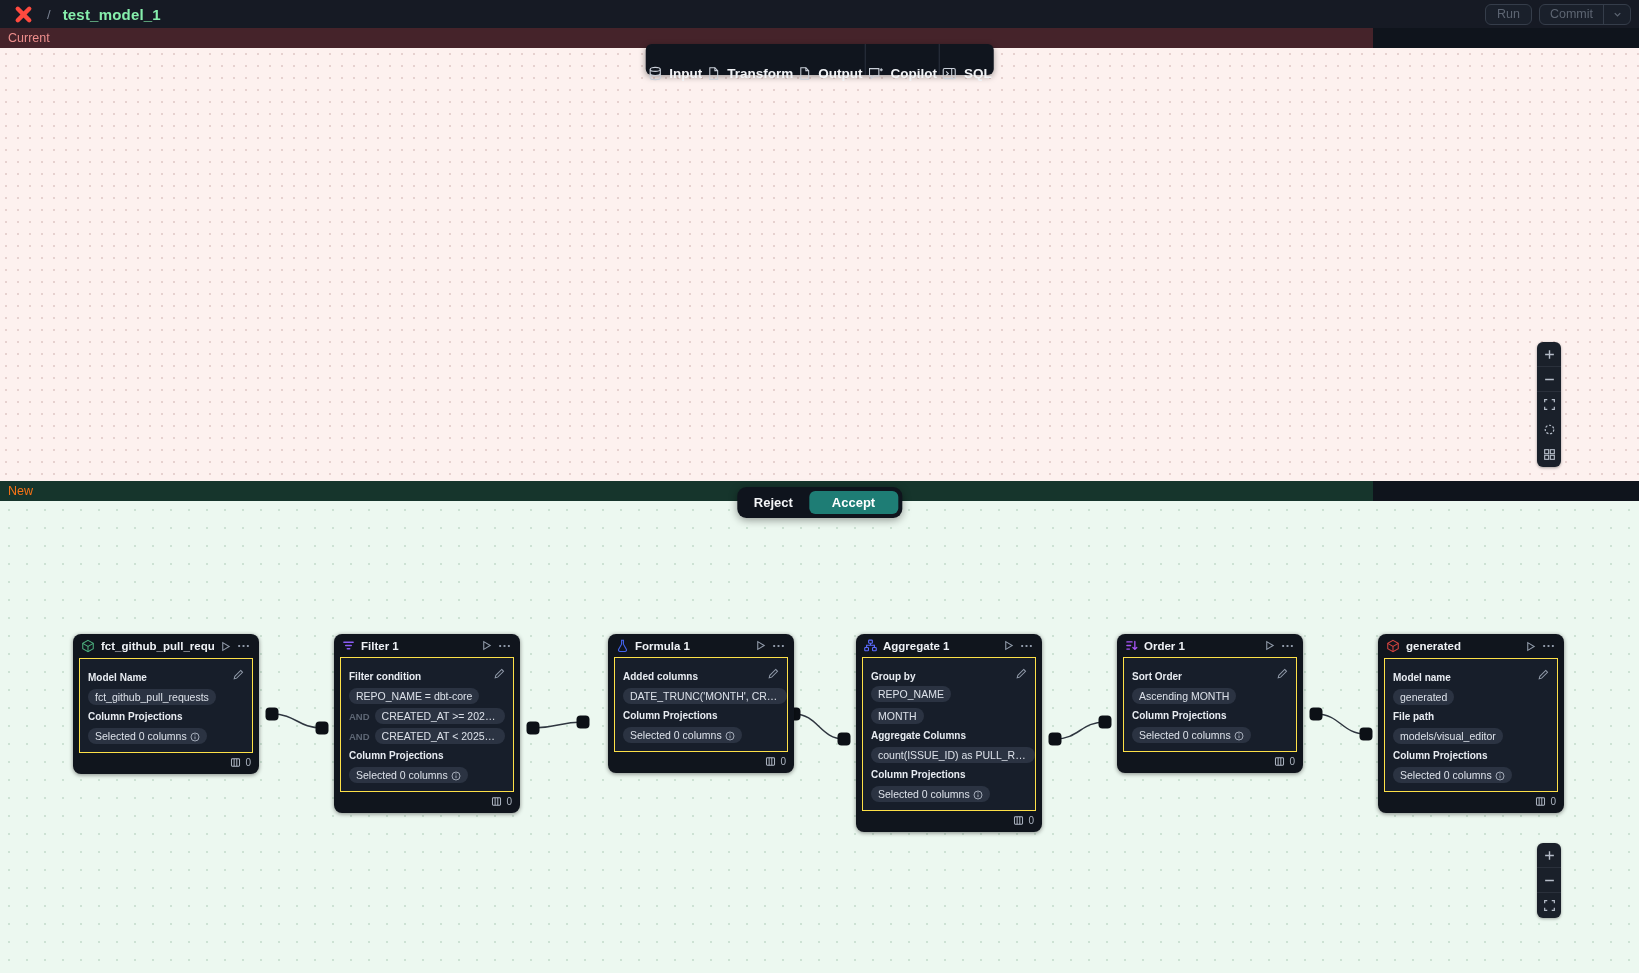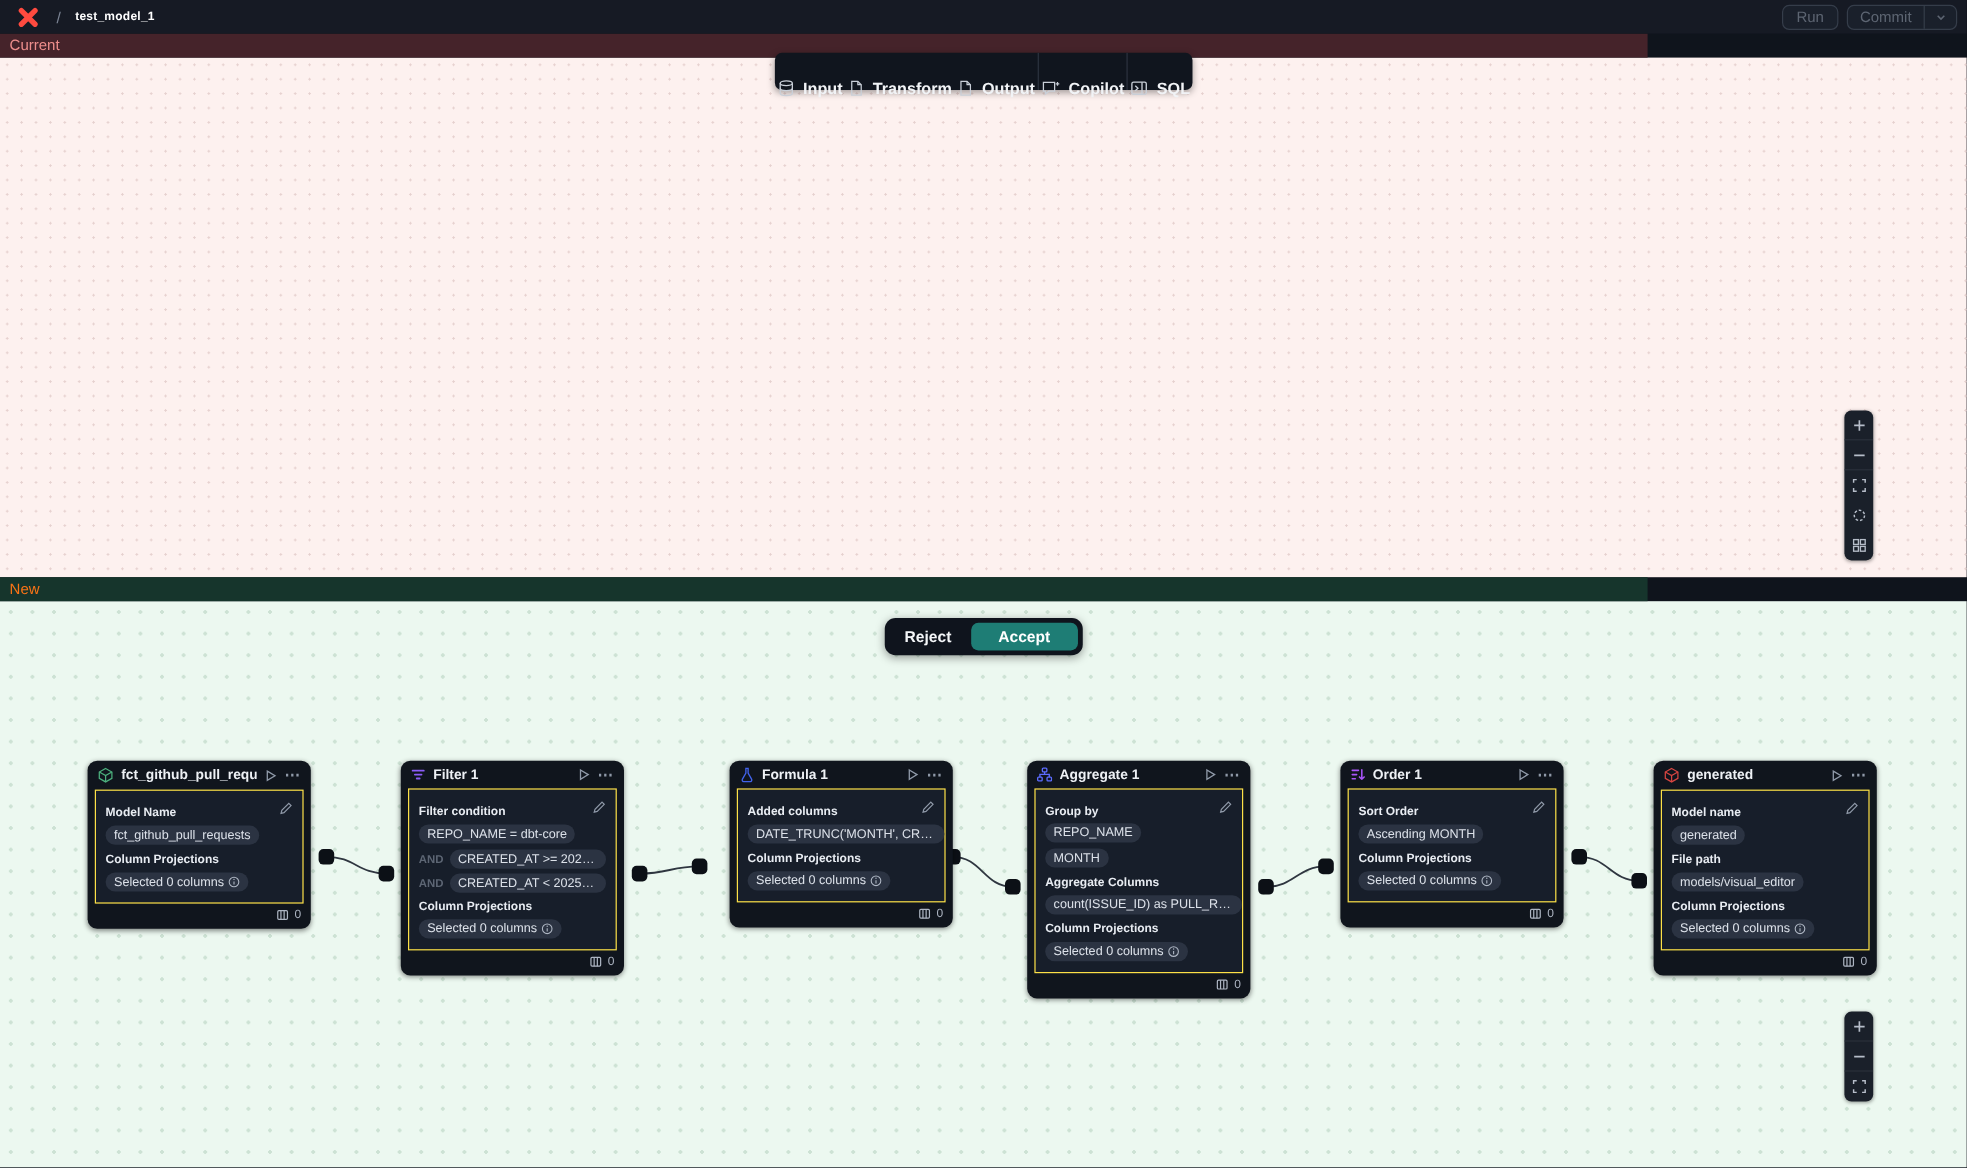--- a/index.html
+++ b/index.html
@@ -8,21 +8,21 @@
     font-family: "Liberation Sans", sans-serif;
     background:#0f141c; position:relative;
   }
   
   .topbar {
     position:absolute; top:0; left:0; width:1639px; height:28px;
     background:#161a24; display:flex; align-items:center; padding:0 8px; z-index:30;
   }
   .logo { width:19px; height:19px; margin-left:6px; flex:0 0 auto; }
   .slash { color:#7b8494; font-size:13px; margin:0 12px 0 14px; }
-  .doc-title { color:#ffffff; font-size:10px; font-weight:bold; letter-spacing:.2px; }
+  .doc-title { color:#86efac; font-size:15px; font-weight:bold; letter-spacing:.2px; }
   .topbar-right { margin-left:auto; display:flex; gap:7px; }
   .tb-btn {
     background:#1a202b; border:1px solid #353d4a; color:#5d6572;
     font-size:12.5px; border-radius:6px; height:21px; padding:0 11px;
     display:flex; align-items:center; font-family:inherit; cursor:default;
   }
   .split { display:flex; align-items:stretch; background:#1a202b; border:1px solid #353d4a; border-radius:6px; height:21px; }
   .split .label-part { padding:0 10px; display:flex; align-items:center; color:#5d6572; font-size:12.5px; }
   .split .vdiv { width:1px; background:#353d4a; }
   .split .chev-part { width:26px; display:flex; align-items:center; justify-content:center; color:#5d6572; }
@@ -52,21 +52,21 @@
   }
   .tool-item {
     display:flex; align-items:center; gap:7px; padding:0 2px;
     color:#f1f3f6; font-size:13.5px; font-weight:600; background:none; border:none;
     font-family:inherit; cursor:default;margin-top:28px;
   }
   .tool-item svg { color:#c9cfd8; }
   .tool-div { width:1px; background:#2c3340; margin:0; }
   
   .review {
-    position:absolute; top:515px; left:50%; transform:translateX(-50%);
+    position:absolute; top:487px; left:50%; transform:translateX(-50%);
     background:#0f141d; border-radius:9px; padding:4px; display:flex; gap:3px;
     z-index:40; box-shadow:0 2px 8px rgba(0,0,0,.4);
   }
   .review .rej {
     background:transparent; border:none; color:#f4f6f8; font-size:13px; font-weight:600;
     padding:4px 13px; border-radius:6px; font-family:inherit; cursor:default;
   }
   .review .acc {
     background:#1e7d75; border:none; color:#ffffff; font-size:13px; font-weight:bold;
     padding:4px 23px; border-radius:6px; font-family:inherit; cursor:default;

